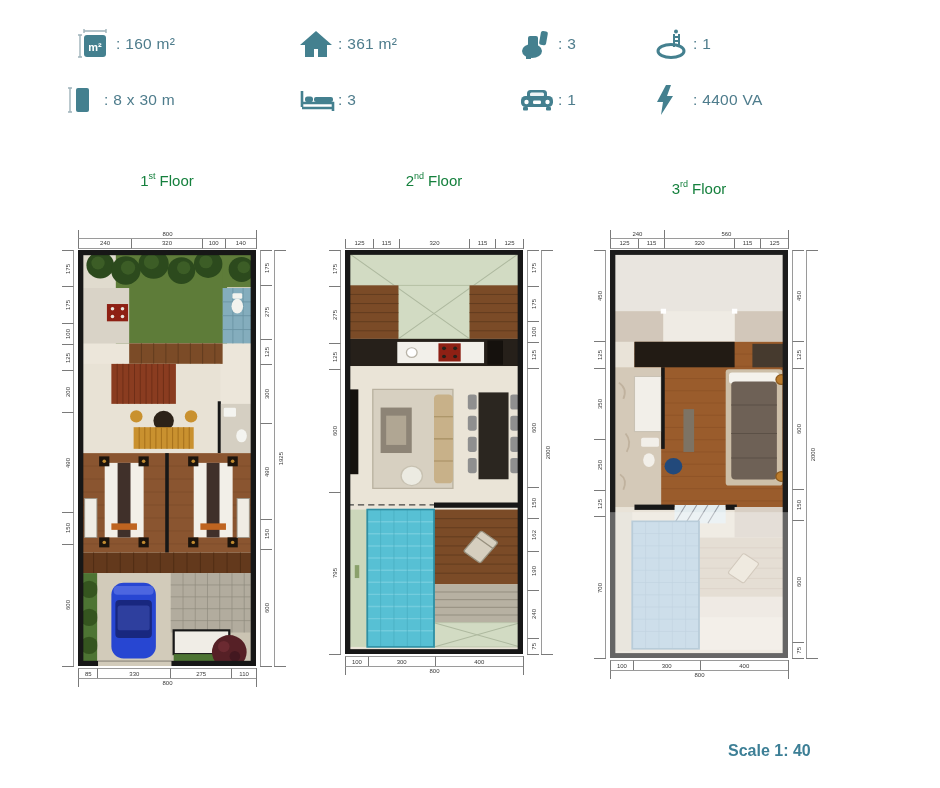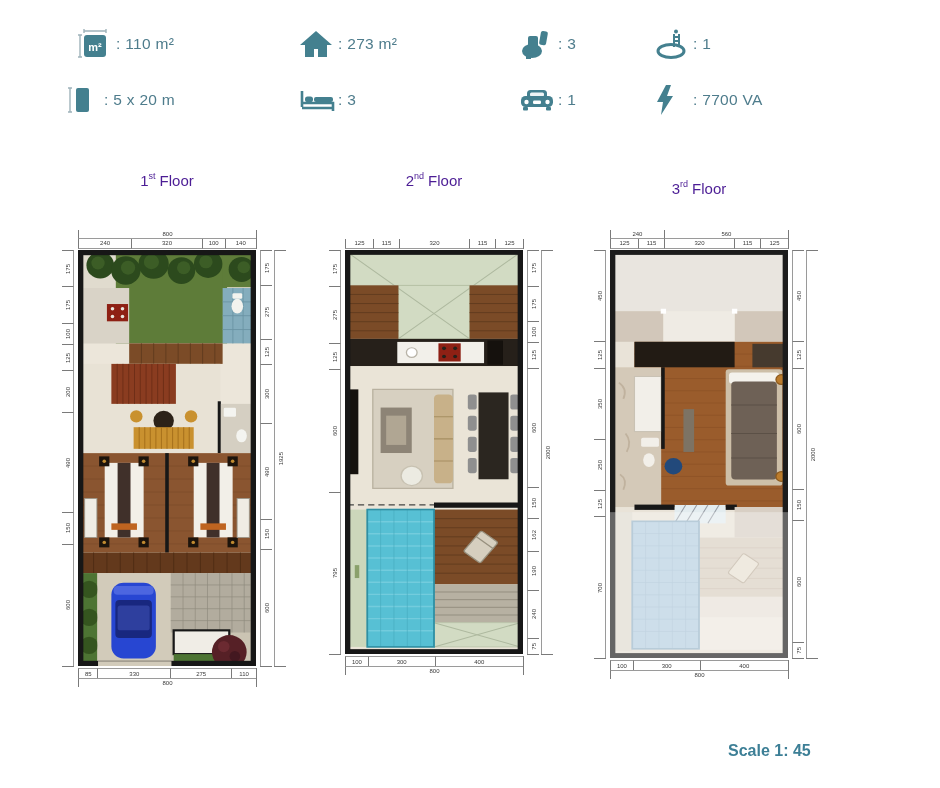--- a/index.html
+++ b/index.html
@@ -1,21 +1,21 @@
 <!DOCTYPE html>
 <html><head>
 <meta charset="utf-8">
 <style>
   html,body{margin:0;padding:0}
   body{width:940px;height:788px;position:relative;background:#fff;
        font-family:"Liberation Sans",sans-serif;overflow:hidden}
   .spec{position:absolute;display:flex;align-items:center;height:36px;color:#4e7c8c;font-size:15.5px}
   .spec .icon{width:40px;display:flex;justify-content:flex-start}
   .spec .val{white-space:nowrap;letter-spacing:.3px}
-  .fl-label{position:absolute;transform:translateX(-50%);color:#4c1d95;font-size:15px;white-space:nowrap}
+  .fl-label{position:absolute;transform:translateX(-50%);color:#15803d;font-size:15px;white-space:nowrap}
   .fl-label sup{font-size:9px;vertical-align:top;position:relative;top:-1px}
   .fl-label .word{margin-left:4px}
   .plan{position:absolute;width:235px;height:470px}
   .plansvg{position:absolute;display:block}
   .dims-h{position:absolute;display:flex;align-items:stretch;border-right:1px solid #7a7a7a}
   .dims-h .seg{display:flex;justify-content:center;align-items:flex-start;min-width:0;
                border-left:1px solid #7a7a7a;border-bottom:1px solid #9a9a9a}
   .dims-h.flip .seg{border-bottom:none;border-top:1px solid #9a9a9a;align-items:flex-end}
   .dims-h .seg span{font-size:6px;line-height:8px;color:#3a3a3a;white-space:nowrap;overflow:visible}
   .dims-v{position:absolute;display:flex;flex-direction:column;border-bottom:1px solid #7a7a7a}
@@ -30,30 +30,30 @@
 <body>
 
 <div class="spec" style="left:76px;top:26px">
   <span class="icon">
     <svg width="34" height="34" viewBox="0 0 34 34">
       <path d="M8 4 H30 M8 2 v4 M30 2 v4 M4 8 V30 M2 8 h4 M2 30 h4" stroke="#9fb3ba" stroke-width="1.4" fill="none"></path>
       <rect x="8" y="8" width="22" height="22" rx="3" fill="#44808f"></rect>
       <text x="19" y="24" font-size="11" font-weight="bold" fill="#fff" text-anchor="middle">m²</text>
     </svg>
   </span>
-  <span class="val">: 110 m²</span>
+  <span class="val">: 160 m²</span>
 </div>
 
 <div class="spec" style="left:298px;top:26px">
   <span class="icon">
     <svg width="36" height="32" viewBox="0 0 36 32">
       <path d="M18 3 L2 17 h5 v12 h9 v-8 h4 v8 h9 V17 h5 Z" fill="#44808f"></path>
     </svg>
   </span>
-  <span class="val">: 273 m²</span>
+  <span class="val">: 361 m²</span>
 </div>
 
 <div class="spec" style="left:518px;top:26px">
   <span class="icon">
     <svg width="34" height="34" viewBox="0 0 34 34">
       <rect x="22" y="4" width="7" height="14" rx="2" fill="#44808f" transform="rotate(10 25 11)"></rect>
       <rect x="10" y="9" width="10" height="12" rx="2" fill="#44808f"></rect>
       <ellipse cx="14" cy="24" rx="10" ry="7" fill="#44808f"></ellipse>
       <rect x="8" y="29" width="5" height="3" fill="#44808f"></rect>
     </svg>
@@ -72,21 +72,21 @@
   <span class="val">: 1</span>
 </div>
 
 <div class="spec" style="left:64px;top:82px">
   <span class="icon">
     <svg width="34" height="34" viewBox="0 0 34 34">
       <path d="M6 5 V29 M4 5 h4 M4 29 h4" stroke="#9fb3ba" stroke-width="1.4" fill="none"></path>
       <rect x="12" y="5" width="13" height="24" rx="2" fill="#44808f"></rect>
     </svg>
   </span>
-  <span class="val">: 5 x 20 m</span>
+  <span class="val">: 8 x 30 m</span>
 </div>
 
 <div class="spec" style="left:298px;top:82px">
   <span class="icon">
     <svg width="38" height="30" viewBox="0 0 38 30">
       <path d="M4 6 V22 M4 18 h31 v8 M4 23 h31" stroke="#44808f" stroke-width="2.6" fill="none"></path>
       <rect x="7" y="11.5" width="8" height="5.5" rx="2.6" fill="#44808f"></rect>
       <rect x="16" y="12" width="19" height="5" rx="2" fill="#44808f"></rect>
     </svg>
   </span>
@@ -108,21 +108,21 @@
   </span>
   <span class="val">: 1</span>
 </div>
 
 <div class="spec" style="left:653px;top:82px">
   <span class="icon">
     <svg width="24" height="34" viewBox="0 0 24 34">
       <path d="M13 2 L4 19 h6 L8 32 L20 13 h-6 L18 2 Z" fill="#44808f"></path>
     </svg>
   </span>
-  <span class="val">: 7700 VA</span>
+  <span class="val">: 4400 VA</span>
 </div>
 
 <div class="fl-label" style="left:167px;top:172px">
   <span>1</span><sup>st</sup><span class="word">Floor</span>
 </div>
 <div class="fl-label" style="left:434px;top:172px">
   <span>2</span><sup>nd</sup><span class="word">Floor</span>
 </div>
 <div class="fl-label" style="left:699px;top:180px">
   <span>3</span><sup>rd</sup><span class="word">Floor</span>
@@ -602,13 +602,13 @@
     <rect x="400" y="1700" width="388" height="100" fill="#e7e1d8"></rect>
     <rect x="400" y="1800" width="388" height="160" fill="#eee8df"></rect>
     <rect x="100" y="1330" width="300" height="625" fill="#b6cfe1"></rect>
     <path d="M100 1390 h300 M100 1450 h300 M100 1510 h300 M100 1570 h300 M100 1630 h300 M100 1690 h300 M100 1750 h300 M100 1810 h300 M100 1870 h300 M160 1330 v625 M220 1330 v625 M280 1330 v625 M340 1330 v625" stroke="#a3bed2" stroke-width="3"></path>
     <rect x="100" y="1330" width="300" height="625" fill="none" stroke="#97b4c8" stroke-width="8"></rect>
     <rect x="12" y="12" width="776" height="1976" fill="none" stroke="#1c1c1c" stroke-width="24"></rect>
     <rect x="0" y="1285" width="800" height="715" fill="#ffffff" opacity="0.32"></rect>
   </svg>
 </div>
 
-<div class="scale" style="left:728px;top:742px">Scale 1: 45</div>
+<div class="scale" style="left:728px;top:742px">Scale 1: 40</div>
 
 </body></html>

